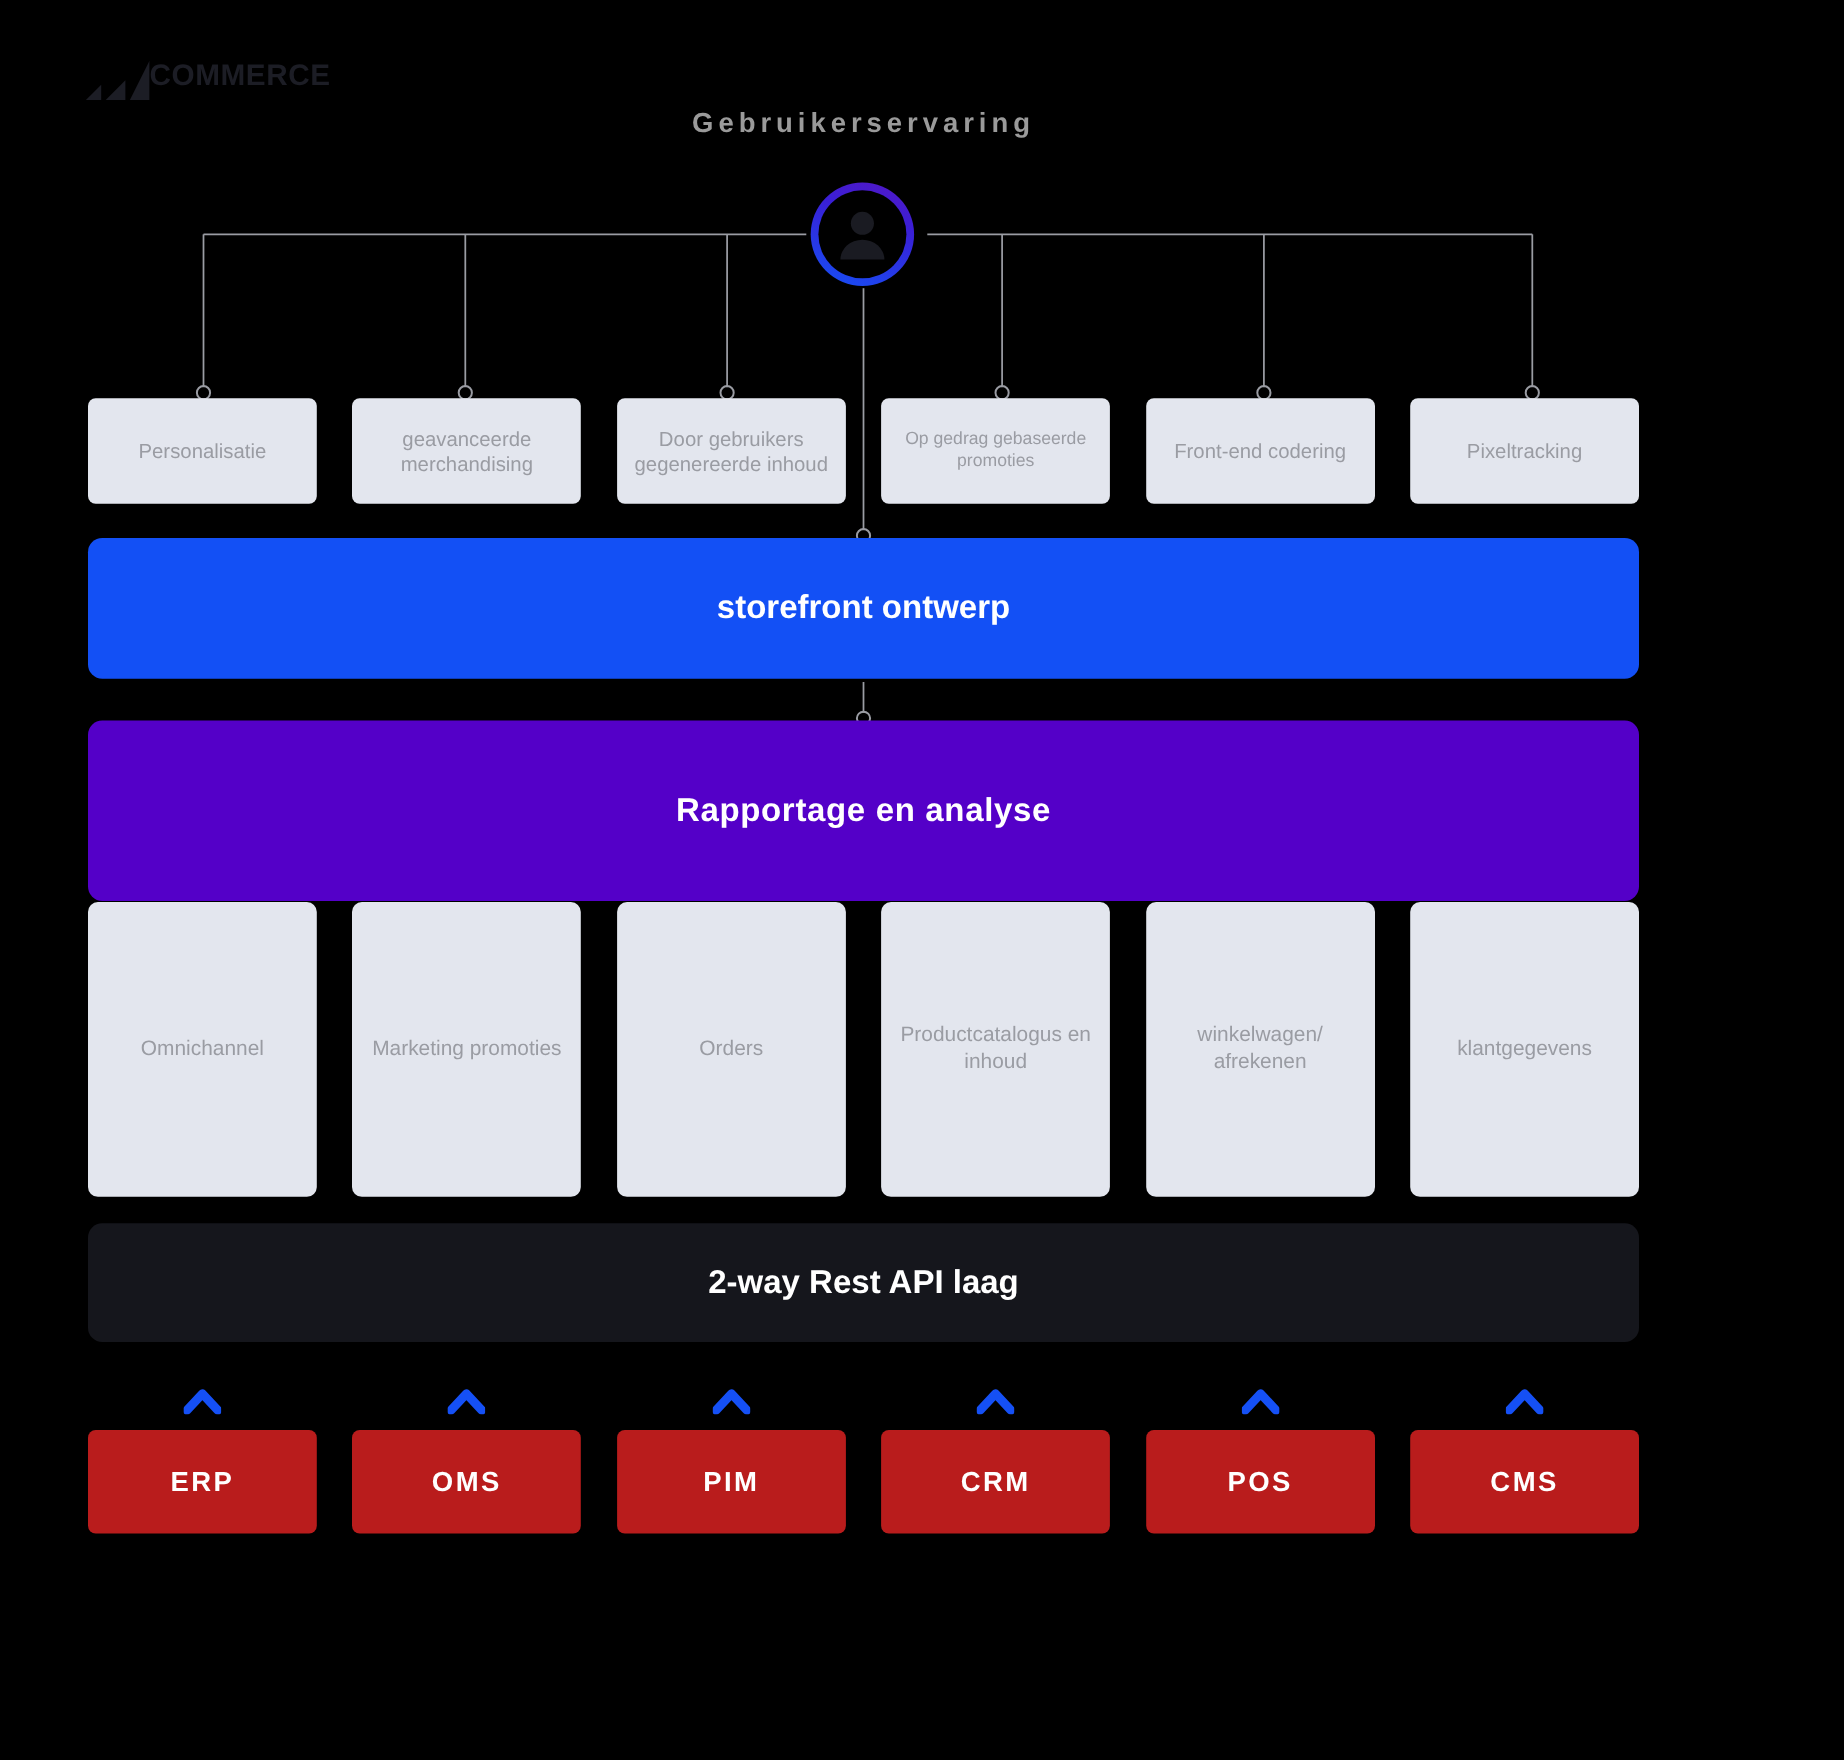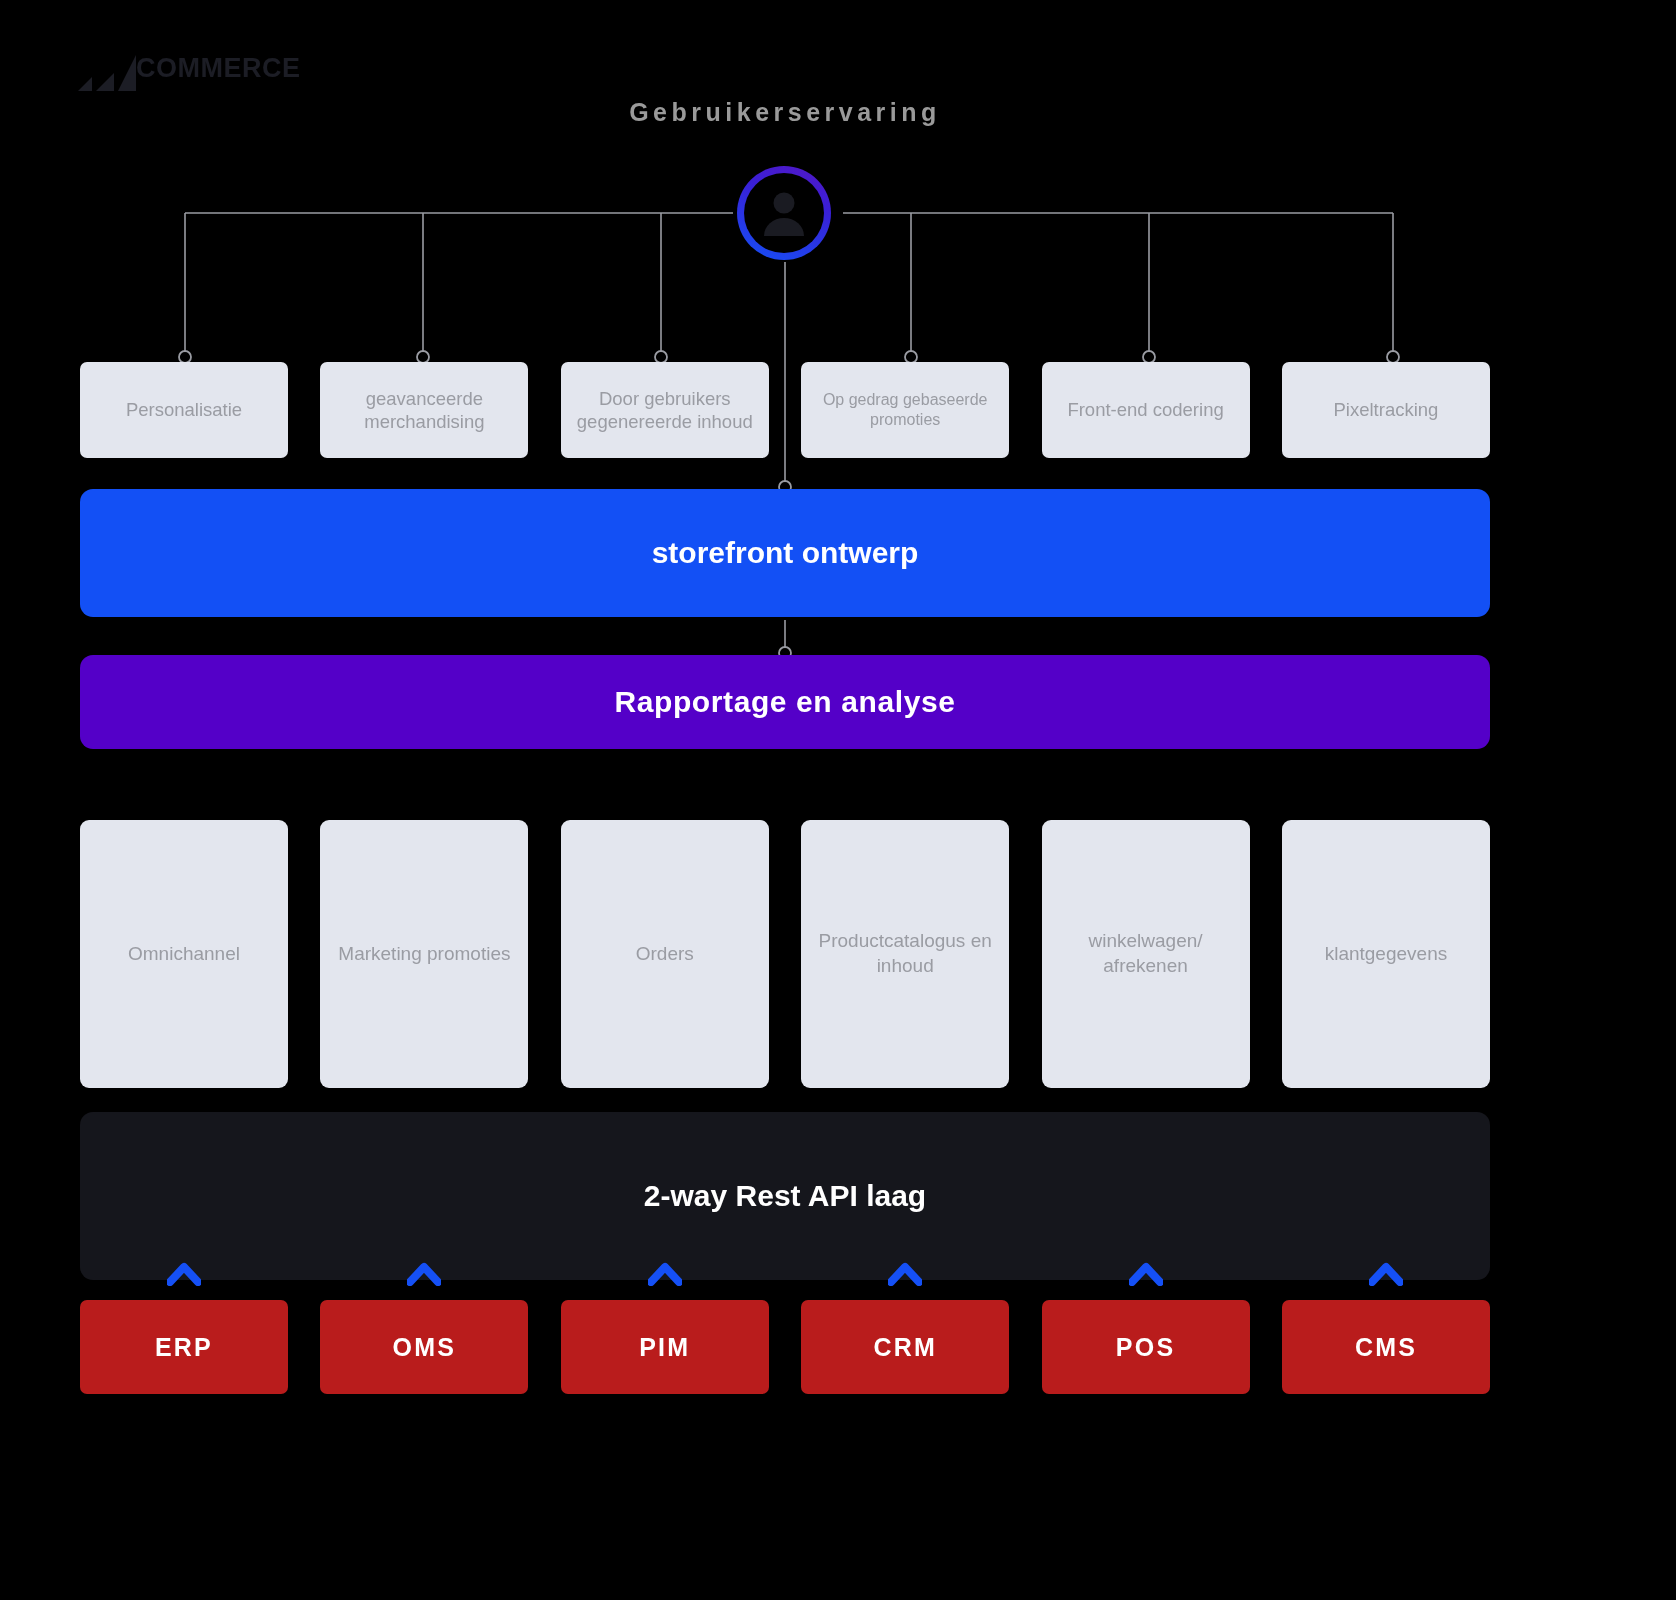--- a/index.html
+++ b/index.html
@@ -124,28 +124,28 @@
     border-radius: 13px;
   }
   .bar-storefront {
     top: 489px;
     height: 128px;
     background: #1350f5;
     font-size: 30px;
   }
   .bar-reporting {
     top: 655px;
-    height: 94px;
+    height: 164px;
     background: #5400c8;
     font-size: 30px;
     letter-spacing: 0.6px;
   }
   .bar-api {
     top: 1112px;
-    height: 168px;
+    height: 108px;
     background: #15161c;
     font-size: 30px;
   }
 
   
   .row-mid { top: 820px; }
   .card-mid {
     width: 208px;
     height: 268px;
     background: #e3e6ee;

